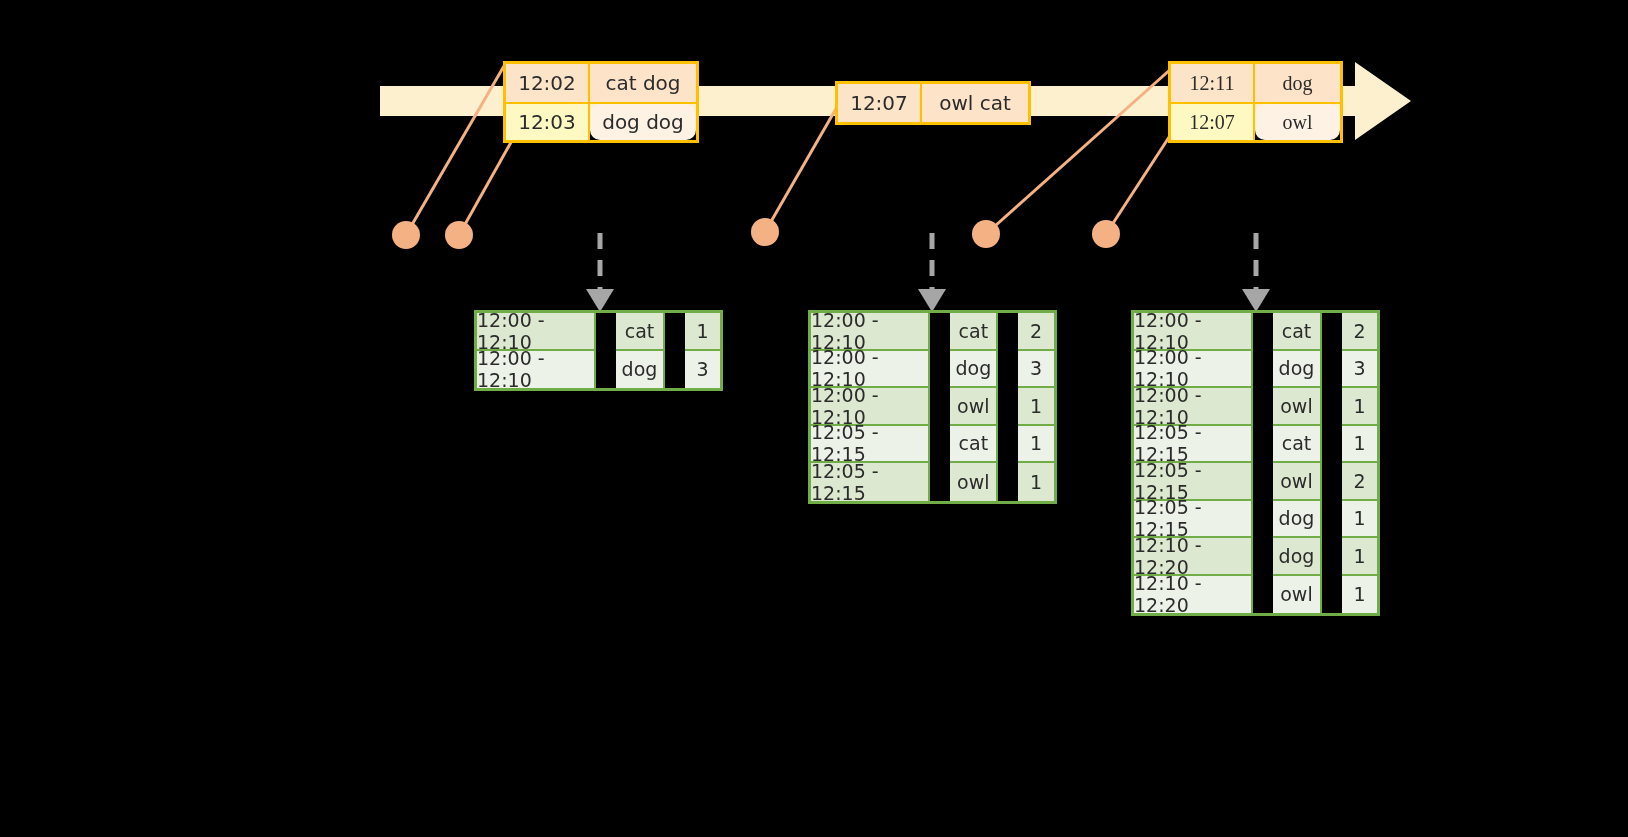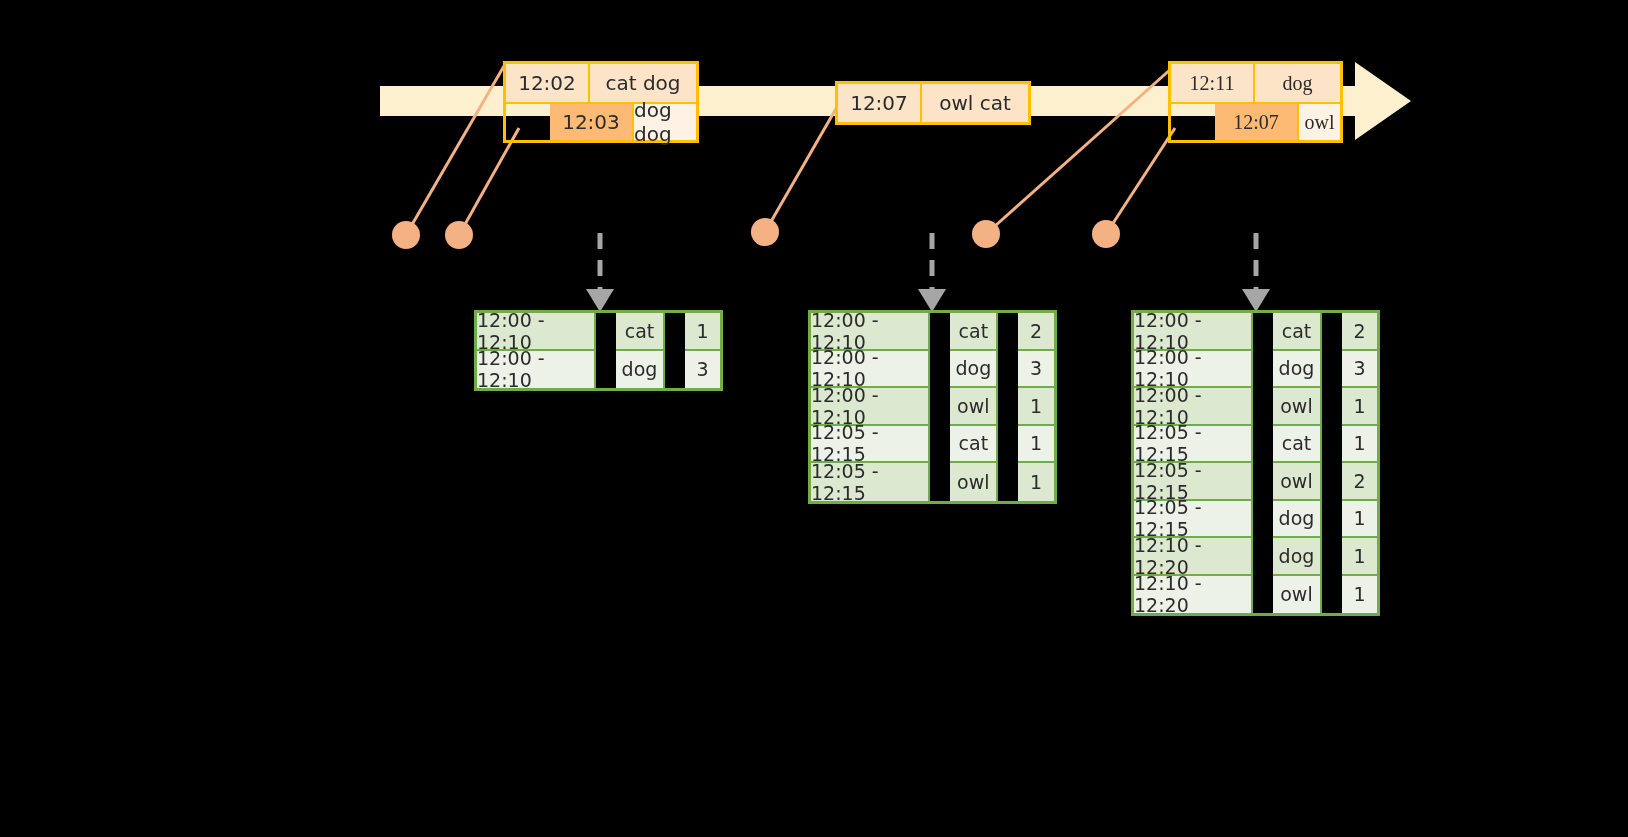--- a/index.html
+++ b/index.html
@@ -12,22 +12,22 @@
   .evt-box{position:absolute;border:3px solid #FFC000;box-sizing:border-box;
            display:flex;flex-direction:column;}
   .evt-row{display:flex;height:38px;box-sizing:border-box;}
   .evt-row + .evt-row{border-top:2px solid #FFC000;}
   .evt-time,.evt-words{display:flex;align-items:center;justify-content:center;
         font-size:20px;color:#2b2b2b;box-sizing:border-box;}
   .evt-time{width:84px;border-right:2px solid #FFC000;}
   .evt-words{flex:1;}
   .shade-a .evt-time{background:#FCE4C8;}
   .shade-a .evt-words{background:#FDE3C8;}
-  .shade-b .evt-time{background:#fdba74;margin-left:44px;}
-  .shade-b .evt-words{background:#FDF2E4;}
+  .shade-b .evt-time{background:#fef9c3;}
+  .shade-b .evt-words{background:#FDF2E4;border-radius:10px;}
 
   
   .res-table{position:absolute;border:3px solid #70AD47;box-sizing:border-box;}
   .res-row{display:flex;height:37.5px;box-sizing:border-box;gap:20px;}
   .res-cell{display:flex;align-items:center;justify-content:center;
             font-size:19px;color:#2b2b2b;box-sizing:border-box;
             border-right:2px solid #70AD47;border-bottom:2px solid #70AD47;}
   .res-cell:last-child{border-right:none;}
   .res-row:last-child .res-cell{border-bottom:none;}
   .res-row.even .res-cell{background:#DCE8D0;}

